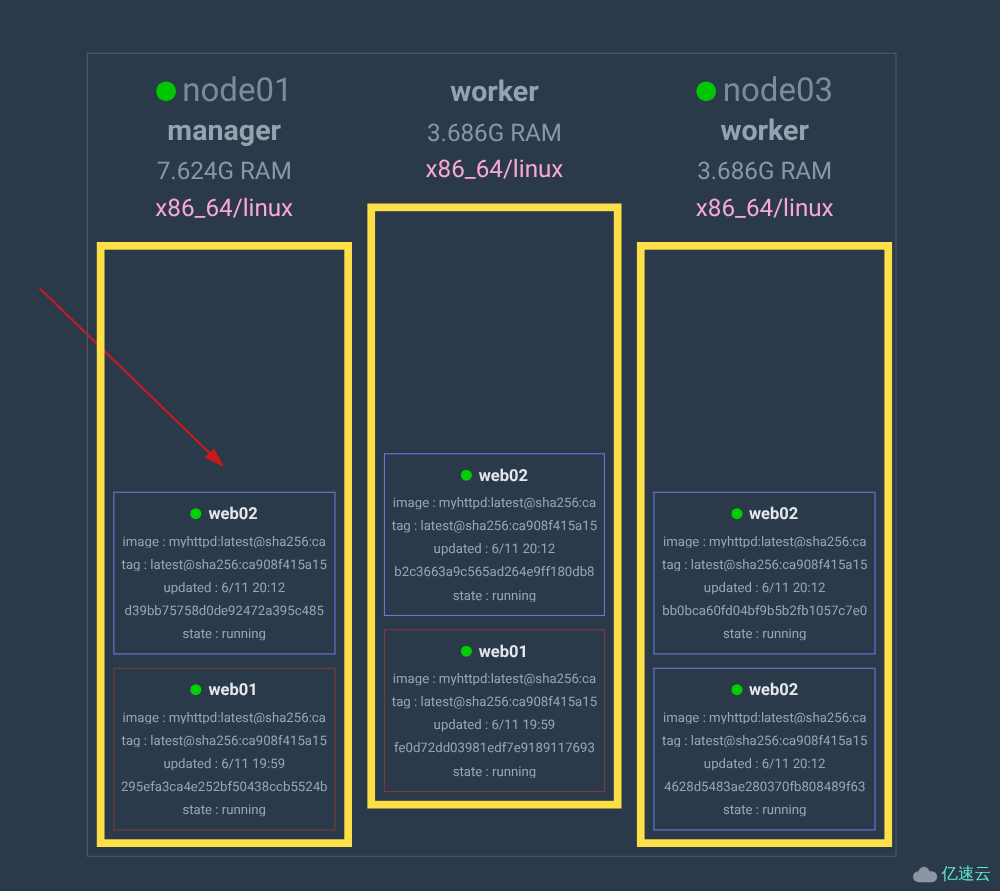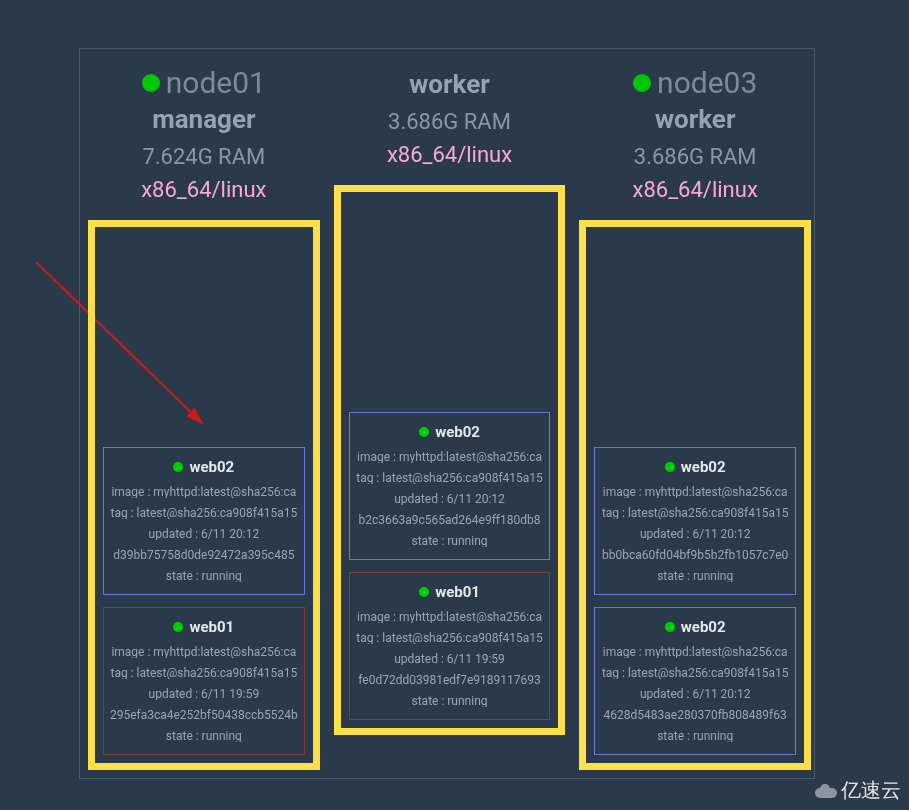--- a/index.html
+++ b/index.html
@@ -58,21 +58,21 @@
     .task-title-line { display: flex; align-items: center; justify-content: center; gap: 6px; margin-bottom: 10px; }
     .task-dot { width: 10px; height: 10px; border-radius: 50%; background: #00d000; display: inline-block; }
     .task-name { color: #e4e8ee; font-size: 15px; font-weight: 700; }
     .task-line {
       color: #9aa5b2; font-size: 12px; margin-top: 9px; line-height: 1;
       white-space: nowrap; overflow: hidden;
     }
     .watermark {
       position: absolute; right: 8px; bottom: 6px;
       display: flex; align-items: center; gap: 4px;
-      color: #e5e5e5; font-size: 20px;
+      color: #5eead4; font-size: 15px;
     }
     .cloud-icon {
       width: 22px; height: 14px; position: relative;
     }
     .cloud-icon::before {
       content: ''; position: absolute; left: 0; top: 4px; width: 22px; height: 10px;
       background: #8a96a4; border-radius: 6px;
     }
     .cloud-icon::after {
       content: ''; position: absolute; left: 5px; top: 0; width: 10px; height: 10px;

